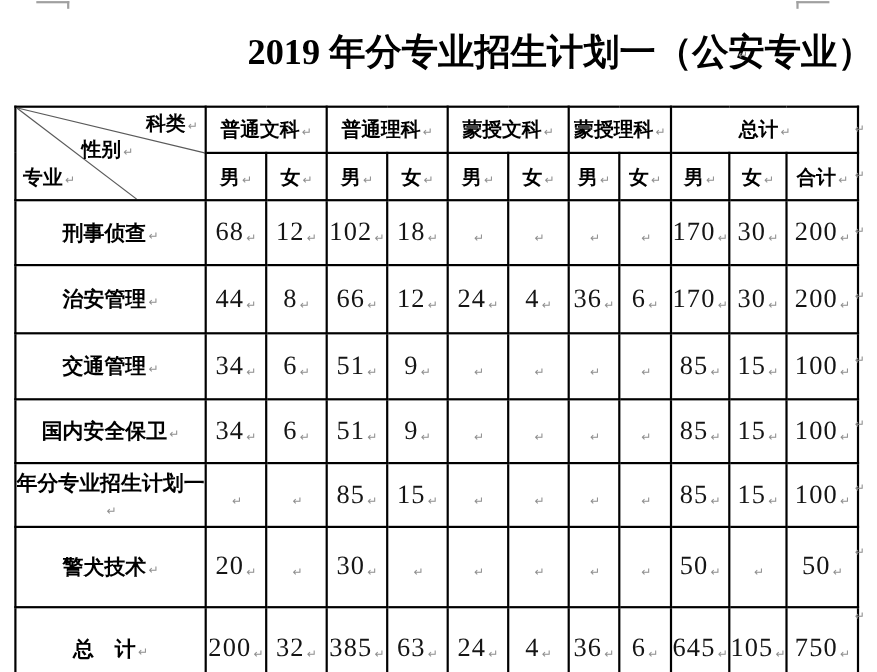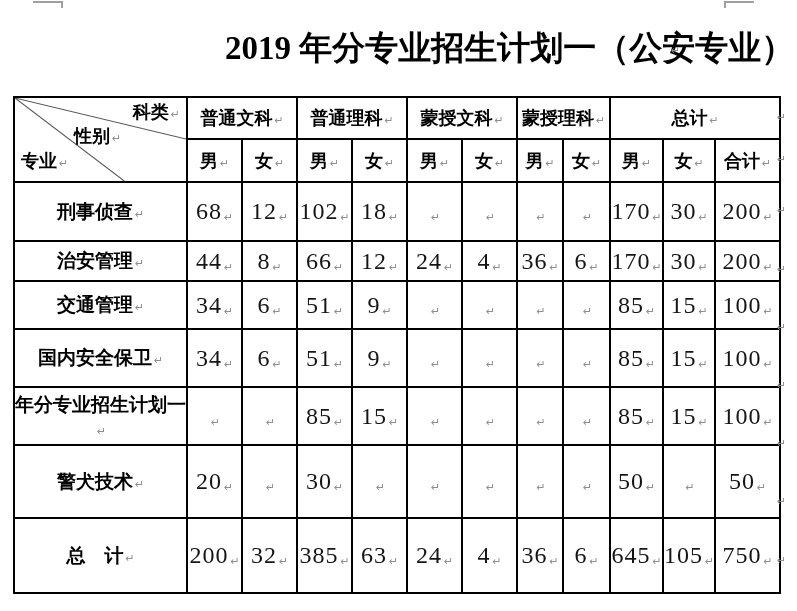--- a/index.html
+++ b/index.html
@@ -115,35 +115,35 @@
         <td><span class="v">102</span><span class="pm">↵</span></td>
         <td><span class="v">18</span><span class="pm">↵</span></td>
         <td><span class="v"></span><span class="pm">↵</span></td>
         <td><span class="v"></span><span class="pm">↵</span></td>
         <td><span class="v"></span><span class="pm">↵</span></td>
         <td><span class="v"></span><span class="pm">↵</span></td>
         <td><span class="v">170</span><span class="pm">↵</span></td>
         <td><span class="v">30</span><span class="pm">↵</span></td>
         <td><span class="v">200</span><span class="pm">↵</span></td>
       </tr>
-      <tr style="height:40px">
+      <tr style="height:62px">
         <th class="major"><span class="v">治安管理</span><span class="pm">↵</span></th>
         <td><span class="v">44</span><span class="pm">↵</span></td>
         <td><span class="v">8</span><span class="pm">↵</span></td>
         <td><span class="v">66</span><span class="pm">↵</span></td>
         <td><span class="v">12</span><span class="pm">↵</span></td>
         <td><span class="v">24</span><span class="pm">↵</span></td>
         <td><span class="v">4</span><span class="pm">↵</span></td>
         <td><span class="v">36</span><span class="pm">↵</span></td>
         <td><span class="v">6</span><span class="pm">↵</span></td>
         <td><span class="v">170</span><span class="pm">↵</span></td>
         <td><span class="v">30</span><span class="pm">↵</span></td>
         <td><span class="v">200</span><span class="pm">↵</span></td>
       </tr>
-      <tr style="height:48px">
+      <tr style="height:60px">
         <th class="major"><span class="v">交通管理</span><span class="pm">↵</span></th>
         <td><span class="v">34</span><span class="pm">↵</span></td>
         <td><span class="v">6</span><span class="pm">↵</span></td>
         <td><span class="v">51</span><span class="pm">↵</span></td>
         <td><span class="v">9</span><span class="pm">↵</span></td>
         <td><span class="v"></span><span class="pm">↵</span></td>
         <td><span class="v"></span><span class="pm">↵</span></td>
         <td><span class="v"></span><span class="pm">↵</span></td>
         <td><span class="v"></span><span class="pm">↵</span></td>
         <td><span class="v">85</span><span class="pm">↵</span></td>

